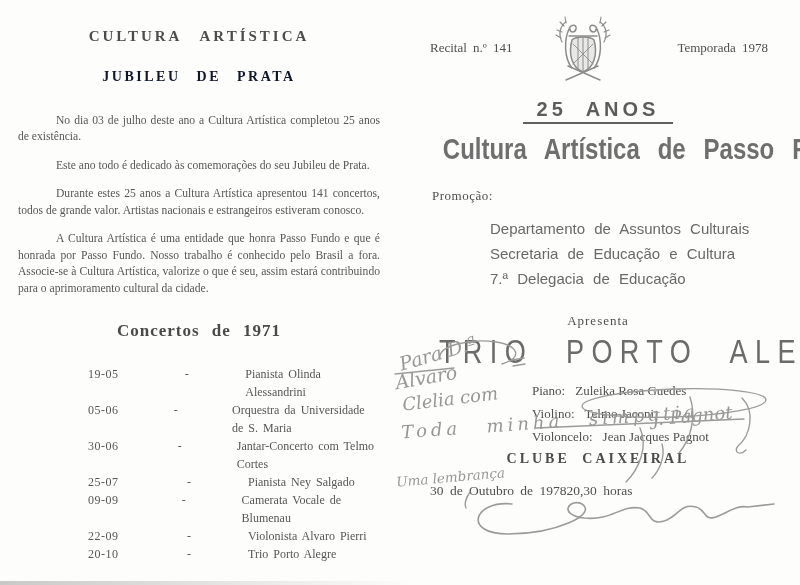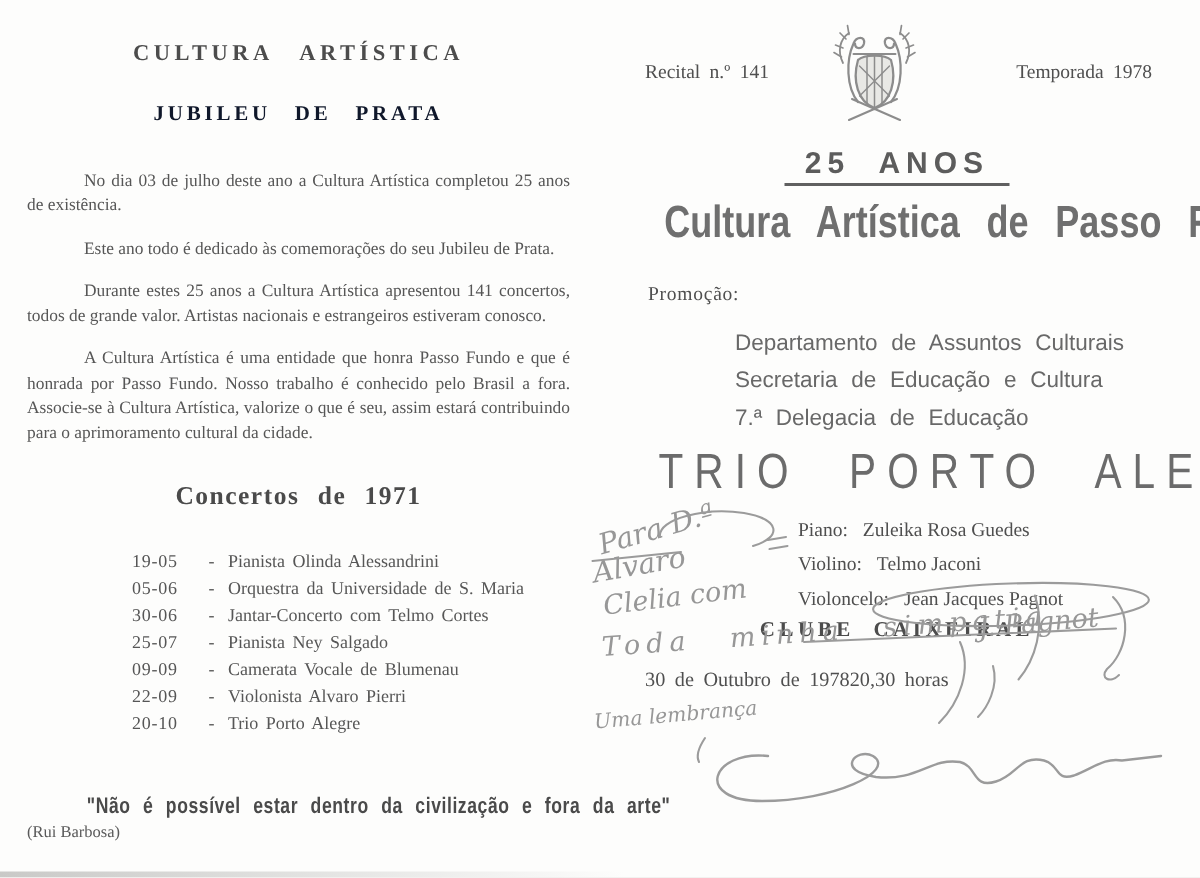--- a/index.html
+++ b/index.html
@@ -12,21 +12,21 @@
   .lp-title{margin:6px 0 0;text-align:center;font-size:15px;font-weight:bold;
     letter-spacing:3px;word-spacing:12px;color:#4c4c4c;}
   .lp-subtitle{margin:24px 0 0;text-align:center;font-size:14px;font-weight:bold;
     letter-spacing:2.5px;word-spacing:10px;color:#0f172a;}
   .lp-body{margin:12px 0 0;font-size:11.6px;line-height:1.42;text-align:justify;
     text-indent:38px;color:#565656;}
   .lp-body.first{margin-top:28px;}
   .concerts-heading{margin:24px 0 0;text-align:center;font-size:17px;font-weight:bold;
     letter-spacing:1px;word-spacing:7px;color:#4a4a4a;}
   .concert-list{margin:24px 0 0;padding-left:70px;font-size:12px;color:#565656;}
-  .concert-row{display:flex;line-height:18px;}
+  .concert-row{display:flex;line-height:18px;gap:48px;}
   .c-date{width:42px;letter-spacing:.5px;}
   .c-dash{width:22px;text-align:center;}
   .c-event{word-spacing:2px;}
   .quote{margin:38px 0 0;text-align:center;font-size:15px;font-weight:bold;color:#4a4a4a;
     font-family:"Liberation Sans",sans-serif;transform:scaleX(.78);transform-origin:center;
     word-spacing:6px;letter-spacing:.5px;white-space:nowrap;}
   .quote-attr{margin:3px 24px 0 0;text-align:left;font-size:11px;color:#5a5a5a;}
   
   .page-right{position:absolute;left:404px;top:22px;width:388px;}
   .rp-header{position:relative;height:72px;}
@@ -155,20 +155,21 @@
     <div class="anos">25 ANOS</div>
     <div class="org-name">Cultura Artística de Passo Fundo</div>
 
     <div class="promo-label">Promoção:</div>
     <div class="promoters">
       <div>Departamento de Assuntos Culturais</div>
       <div>Secretaria de Educação e Cultura</div>
       <div>7.ª Delegacia de Educação</div>
     </div>
 
+    <div class="presents">Apresenta</div>
     <div class="group-name">TRIO PORTO ALEGRE</div>
 
     <div class="musicians">
       <div class="musician-row">
         <span>Piano:</span><span class="m-name">Zuleika Rosa Guedes</span>
       </div>
       <div class="musician-row">
         <span>Violino:</span><span class="m-name">Telmo Jaconi</span>
       </div>
       <div class="musician-row">

